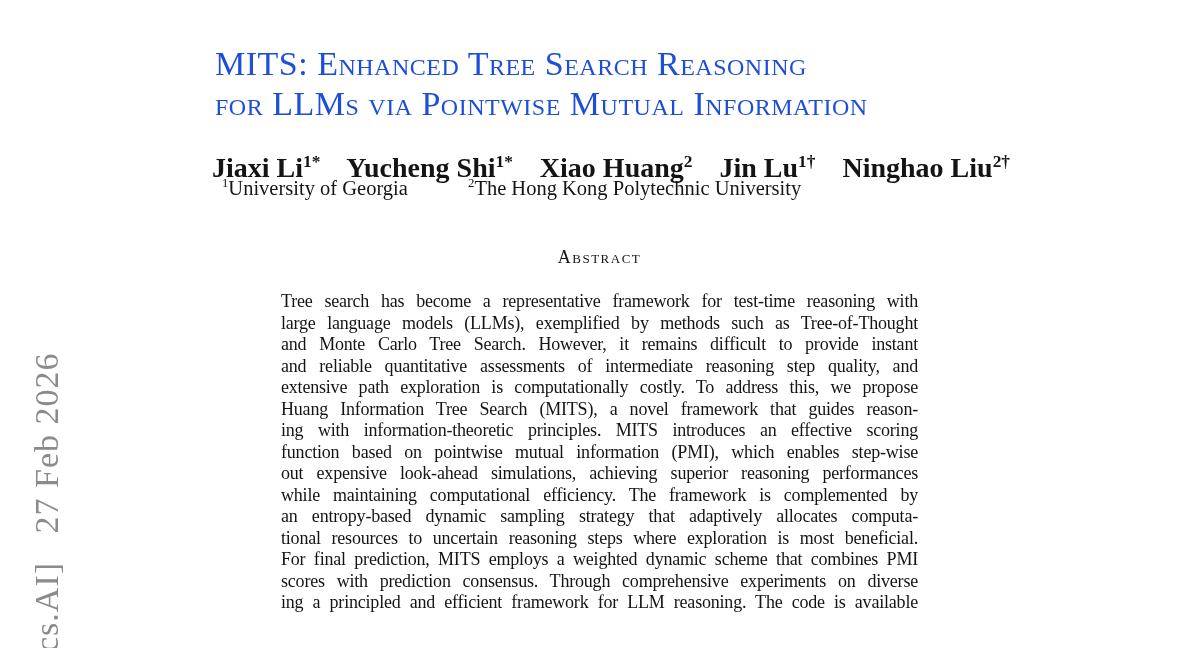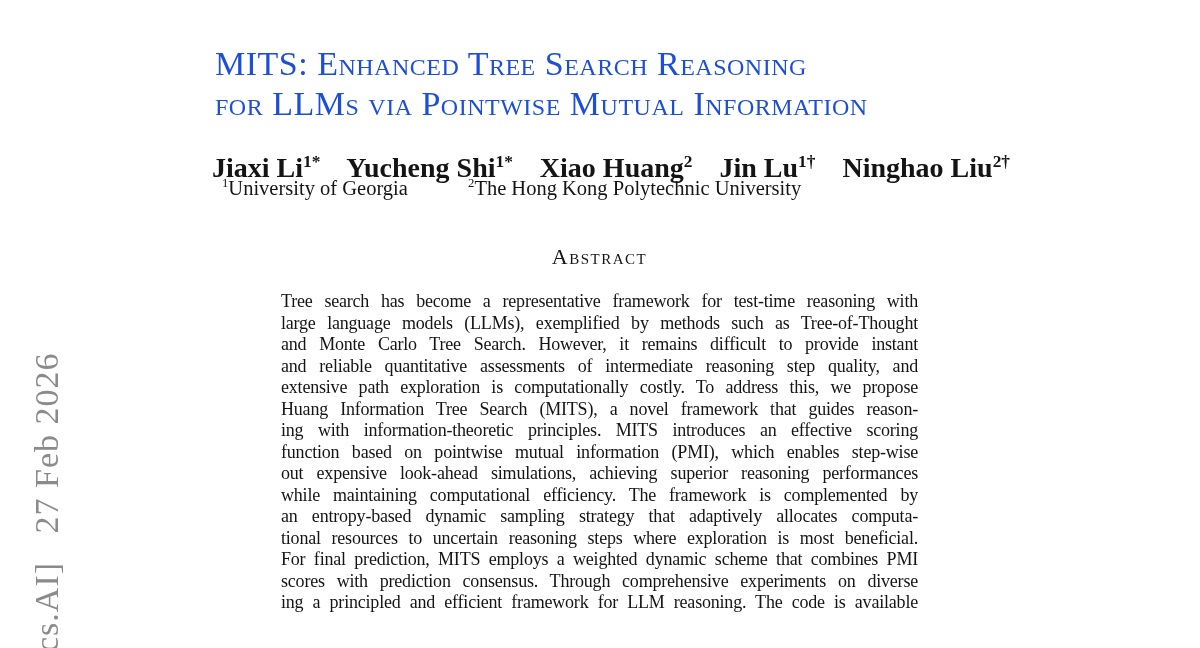--- a/index.html
+++ b/index.html
@@ -68,21 +68,21 @@
   }
   .affil { margin-right: 55px; }
   .affil:last-child { margin-right: 0; }
 
   .abstract-heading {
     position: absolute;
     left: 281px;
     top: 242px;
     width: 637px;
     text-align: center;
-    font-size: 22px;
+    font-size: 18px;
     line-height: 30px;
     font-variant: small-caps;
     letter-spacing: 1.5px;
     font-family: Liberation Serif, serif;
   }
 
   .abstract {
     position: absolute;
     left: 281px;
     top: 291px;

